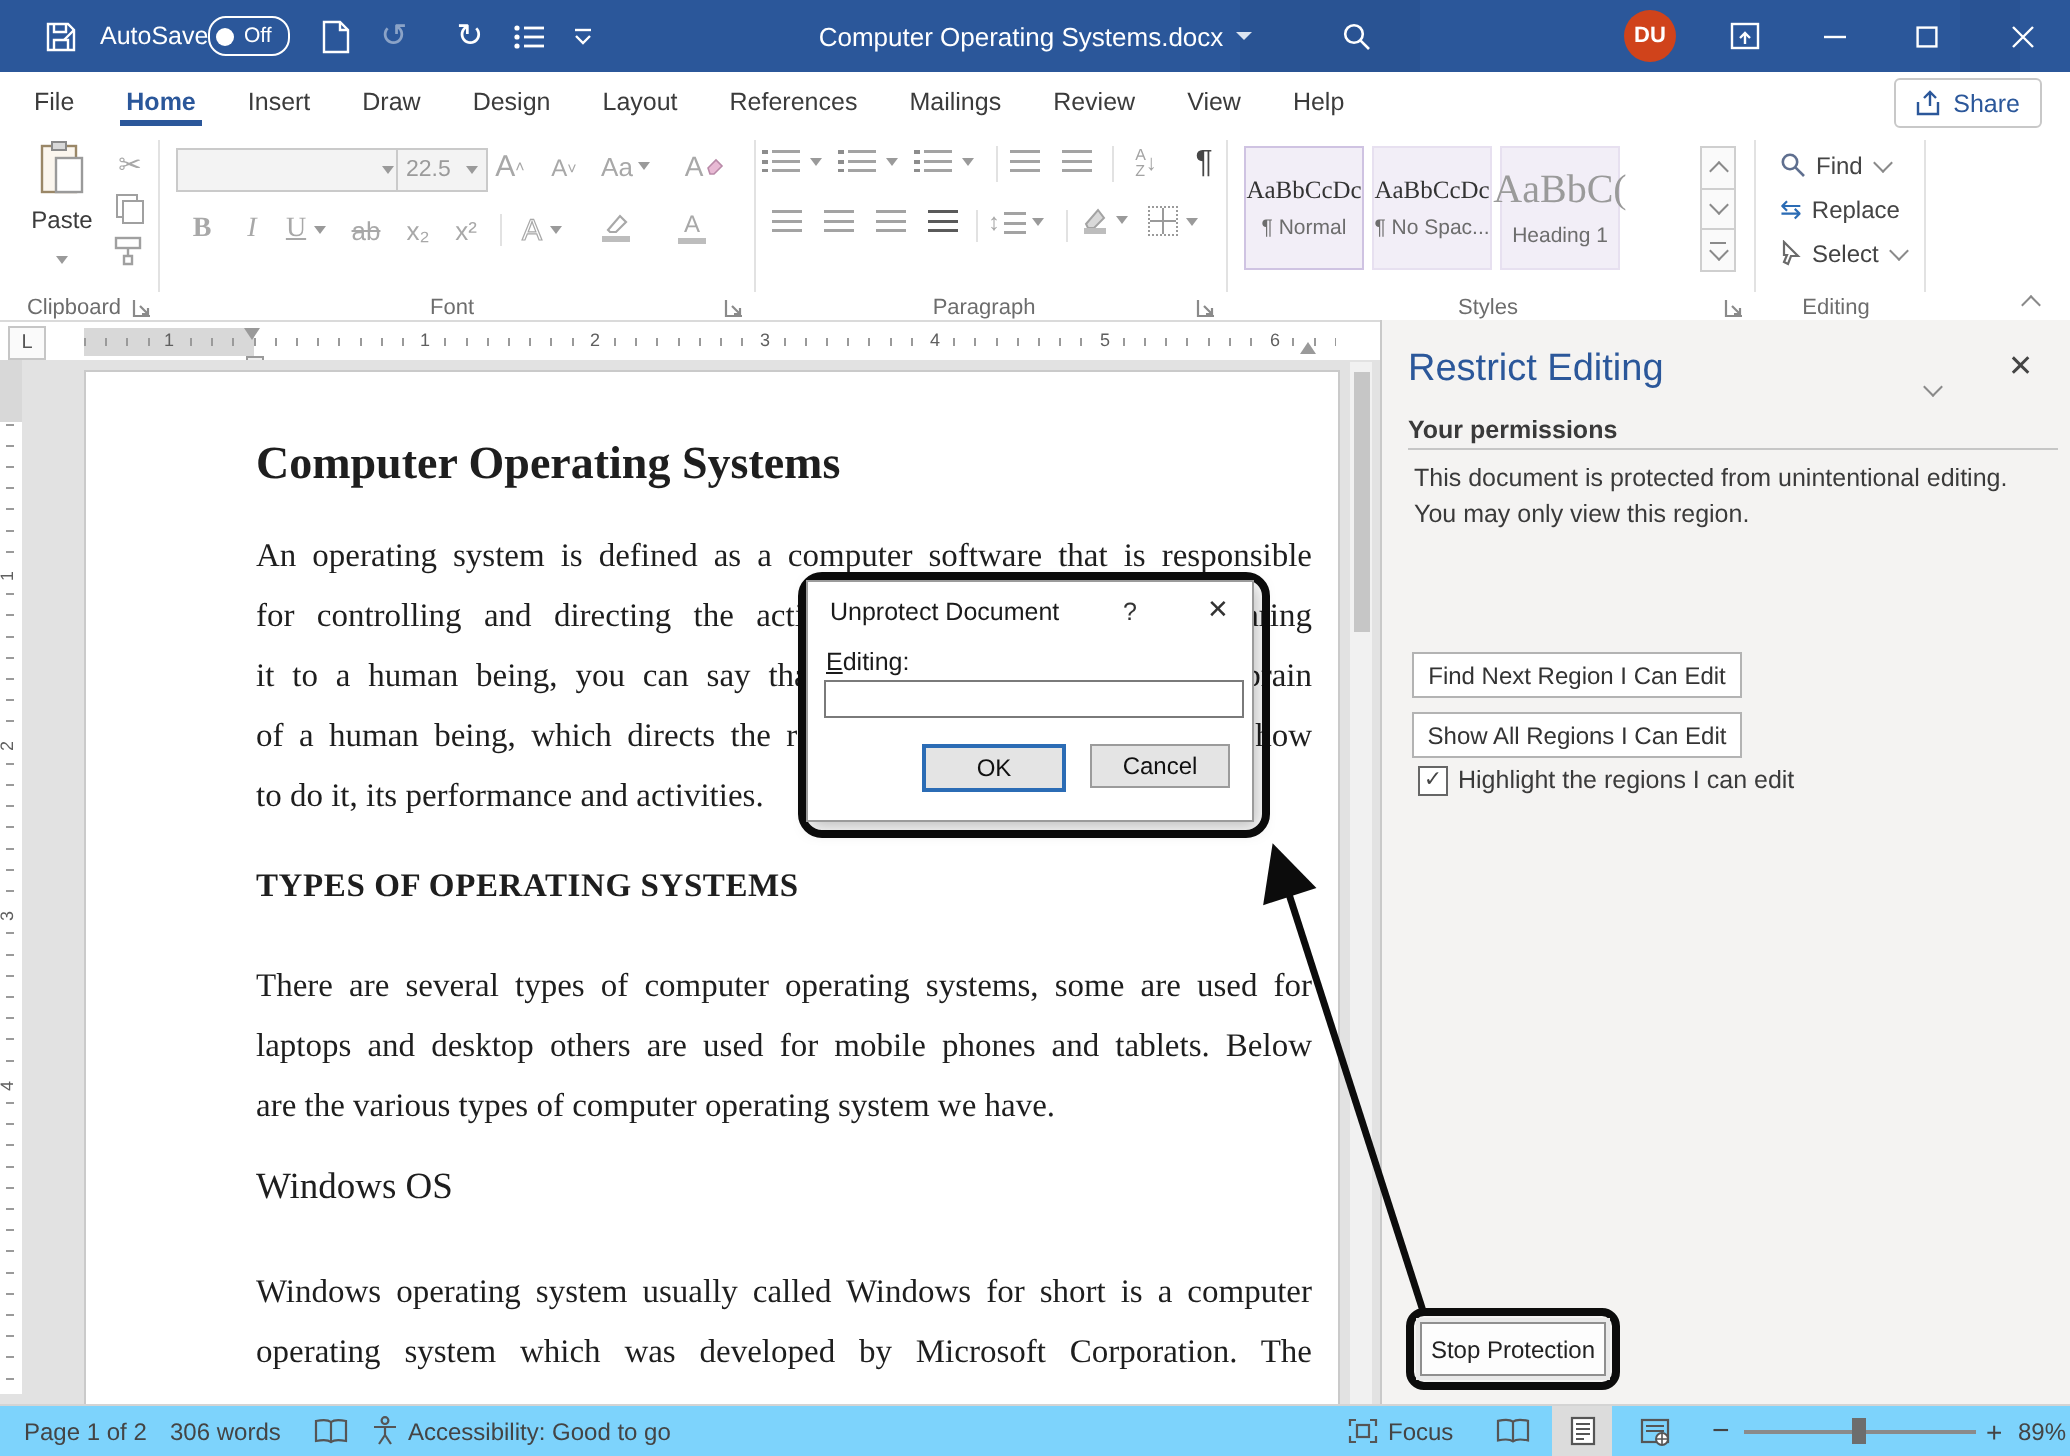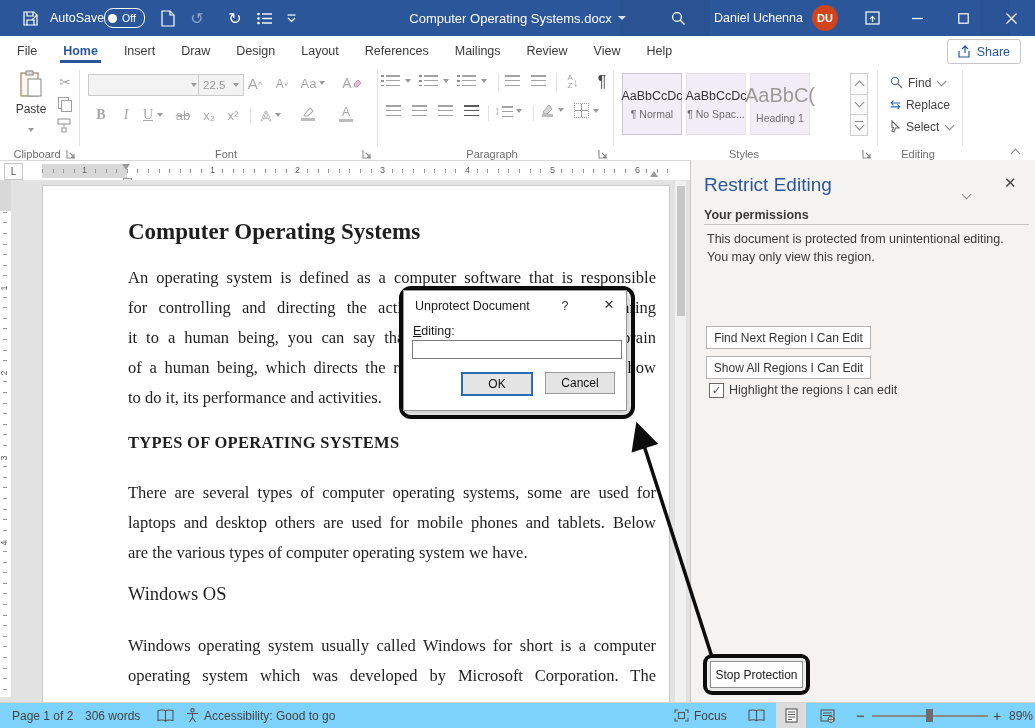--- a/index.html
+++ b/index.html
@@ -28,21 +28,21 @@
   .launcher svg{display:block;}
   .ric{color:#a8a8a8;font-size:13px;display:flex;align-items:center;justify-content:center;}
   .en{color:#474747;}
   .caret{width:0;height:0;border-left:3.5px solid transparent;border-right:3.5px solid transparent;border-top:4px solid #9a9a9a;display:inline-block;}
   .combo{border:1px solid #cacaca;background:#f3f3f3;height:20px;display:flex;align-items:center;justify-content:space-between;padding:0 4px;font-size:11.5px;color:#9a9a9a;}
   .bars{display:inline-block;width:15px;height:11px;background:repeating-linear-gradient(to bottom,#a3a3a3 0 1.6px,transparent 1.6px 4.8px);}
   .bars.en2{background:repeating-linear-gradient(to bottom,#5a5a5a 0 1.6px,transparent 1.6px 4.8px);}
   .dots{display:inline-block;width:14px;height:11px;background:repeating-linear-gradient(to bottom,#a3a3a3 0 1.6px,transparent 1.6px 4.8px);position:relative;}
   .dots::before{content:"";position:absolute;left:-5px;top:0;width:2.5px;height:11px;background:repeating-linear-gradient(to bottom,#8d8d8d 0 2px,transparent 2px 4.8px);}
   .style-card{position:absolute;top:8px;width:58px;height:60px;background:#f2eef7;border:1px solid #e7e0f0;display:flex;flex-direction:column;align-items:center;justify-content:center;gap:5px;}
-  .style-sample{font-family:Liberation Sans, sans-serif;font-size:12.5px;color:#333;white-space:nowrap;}
+  .style-sample{font-family:Liberation Serif, serif;font-size:12.5px;color:#333;white-space:nowrap;}
   .style-name{font-size:10.5px;color:#6d6d6d;white-space:nowrap;}
   .gal-btn{width:16px;height:19.5px;border:1px solid #cfcfcf;background:#fafafa;display:flex;align-items:center;justify-content:center;color:#8a8a8a;font-size:8px;}
   .edit-row{display:flex;align-items:center;gap:5px;height:21px;font-size:12px;color:#444;}
   .chev{display:inline-block;width:6px;height:6px;border-right:1.6px solid #8a8a8a;border-bottom:1.6px solid #8a8a8a;transform:rotate(45deg);margin-top:-3px;}
   .chev.up{transform:rotate(-135deg);margin-top:3px;}
   
   #tabsel{left:4px;top:163px;width:17px;height:15px;border:1px solid #c6c6c6;background:#fafafa;color:#555;font-size:10px;display:flex;align-items:center;justify-content:center;}
   #hruler{left:42px;top:164px;width:626px;height:14px;background:#fff;}
   #hruler .margin{position:absolute;left:0;top:0;width:85px;height:14px;background:#d8d8d8;}
   #hruler .ticks{position:absolute;left:0;top:5px;width:626px;height:4px;background:repeating-linear-gradient(to right,#9a9a9a 0 1px,transparent 1px 10.6px);}
@@ -147,21 +147,20 @@
   <div class="tb-item abs" style="left:340px;right:340px;font-size:13px;justify-content:center;">
     <span>Computer Operating Systems.docx</span>
       <span class="tb-caret"></span>
   </div>
   <div class="tb-item abs" style="left:666px;width:24px;">
     <svg width="15" height="15" viewBox="0 0 15 15">
         <circle cx="6" cy="6" r="4.4" fill="none" stroke="#fff" stroke-width="1.3"></circle>
         <line x1="9.3" y1="9.3" x2="13.5" y2="13.5" stroke="#fff" stroke-width="1.3"></line>
       </svg>
   </div>
-  <div class="tb-item abs" style="left:714px;font-size:12.5px;">Daniel Uchenna</div>
   <div class="tb-item abs" style="left:812px;">
     <span class="avatar">DU</span>
   </div>
   <div class="tb-item abs" style="left:858px;width:28px;">
     <svg width="15" height="14" viewBox="0 0 15 14">
         <rect x="1" y="1" width="13" height="12" fill="none" stroke="#fff" stroke-width="1.2"></rect>
         <path d="M5 8l2.5-2.5L10 8" fill="none" stroke="#fff" stroke-width="1.2"></path>
         <line x1="7.5" y1="6" x2="7.5" y2="11" stroke="#fff" stroke-width="1.2"></line>
       </svg>
   </div>

